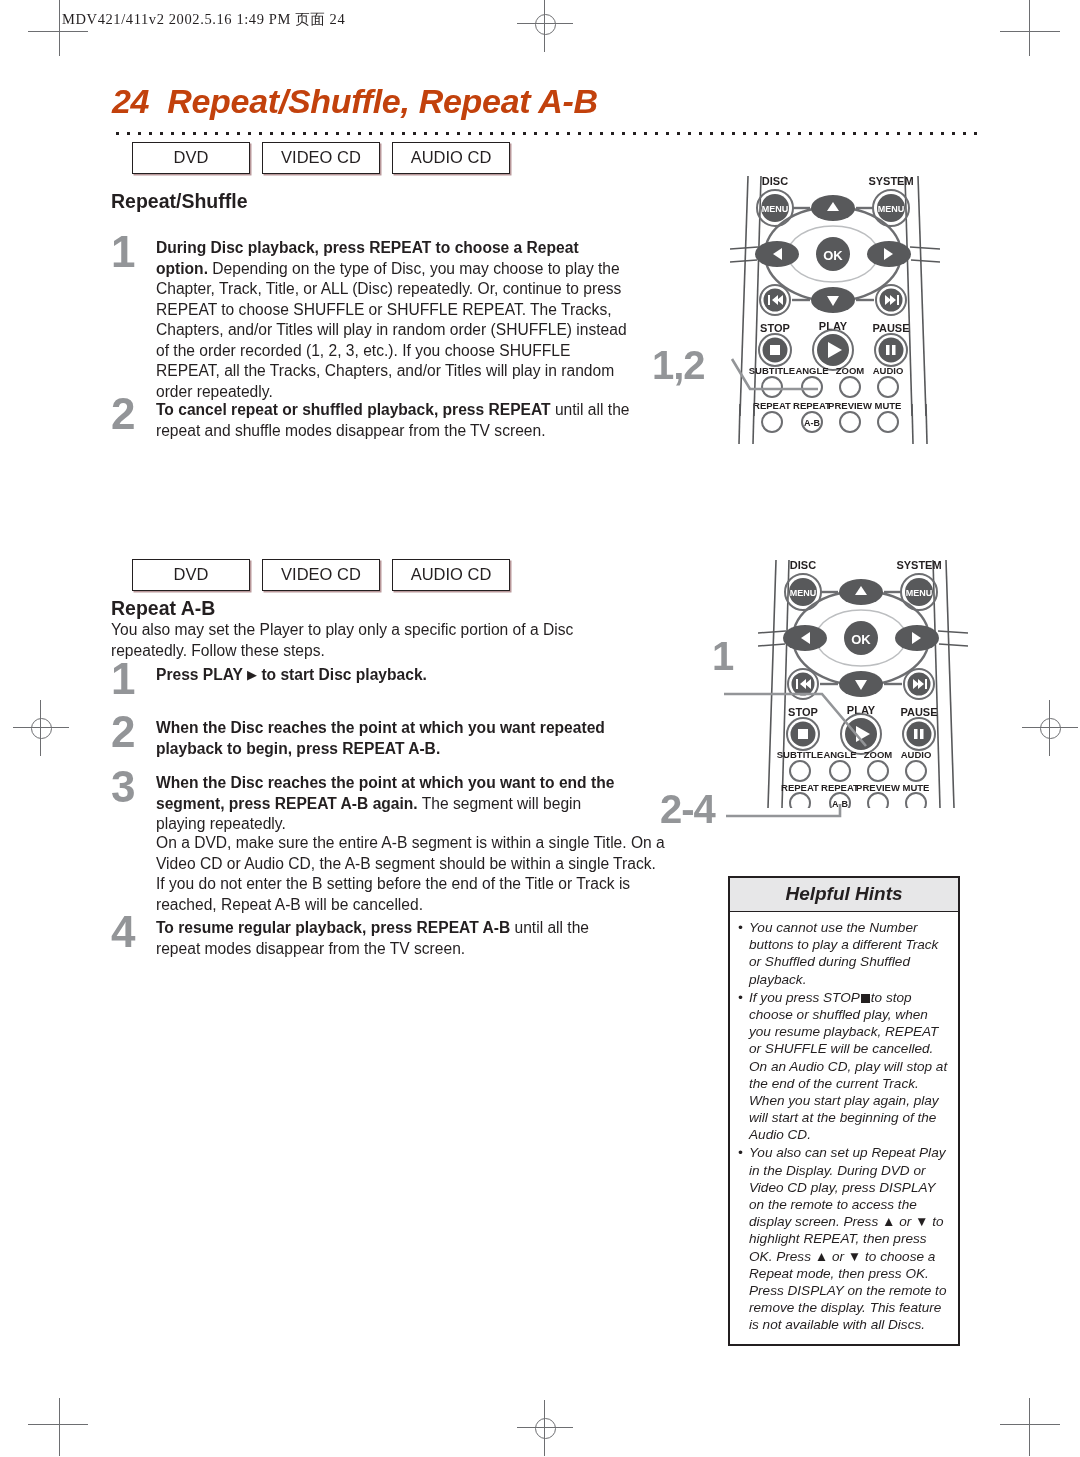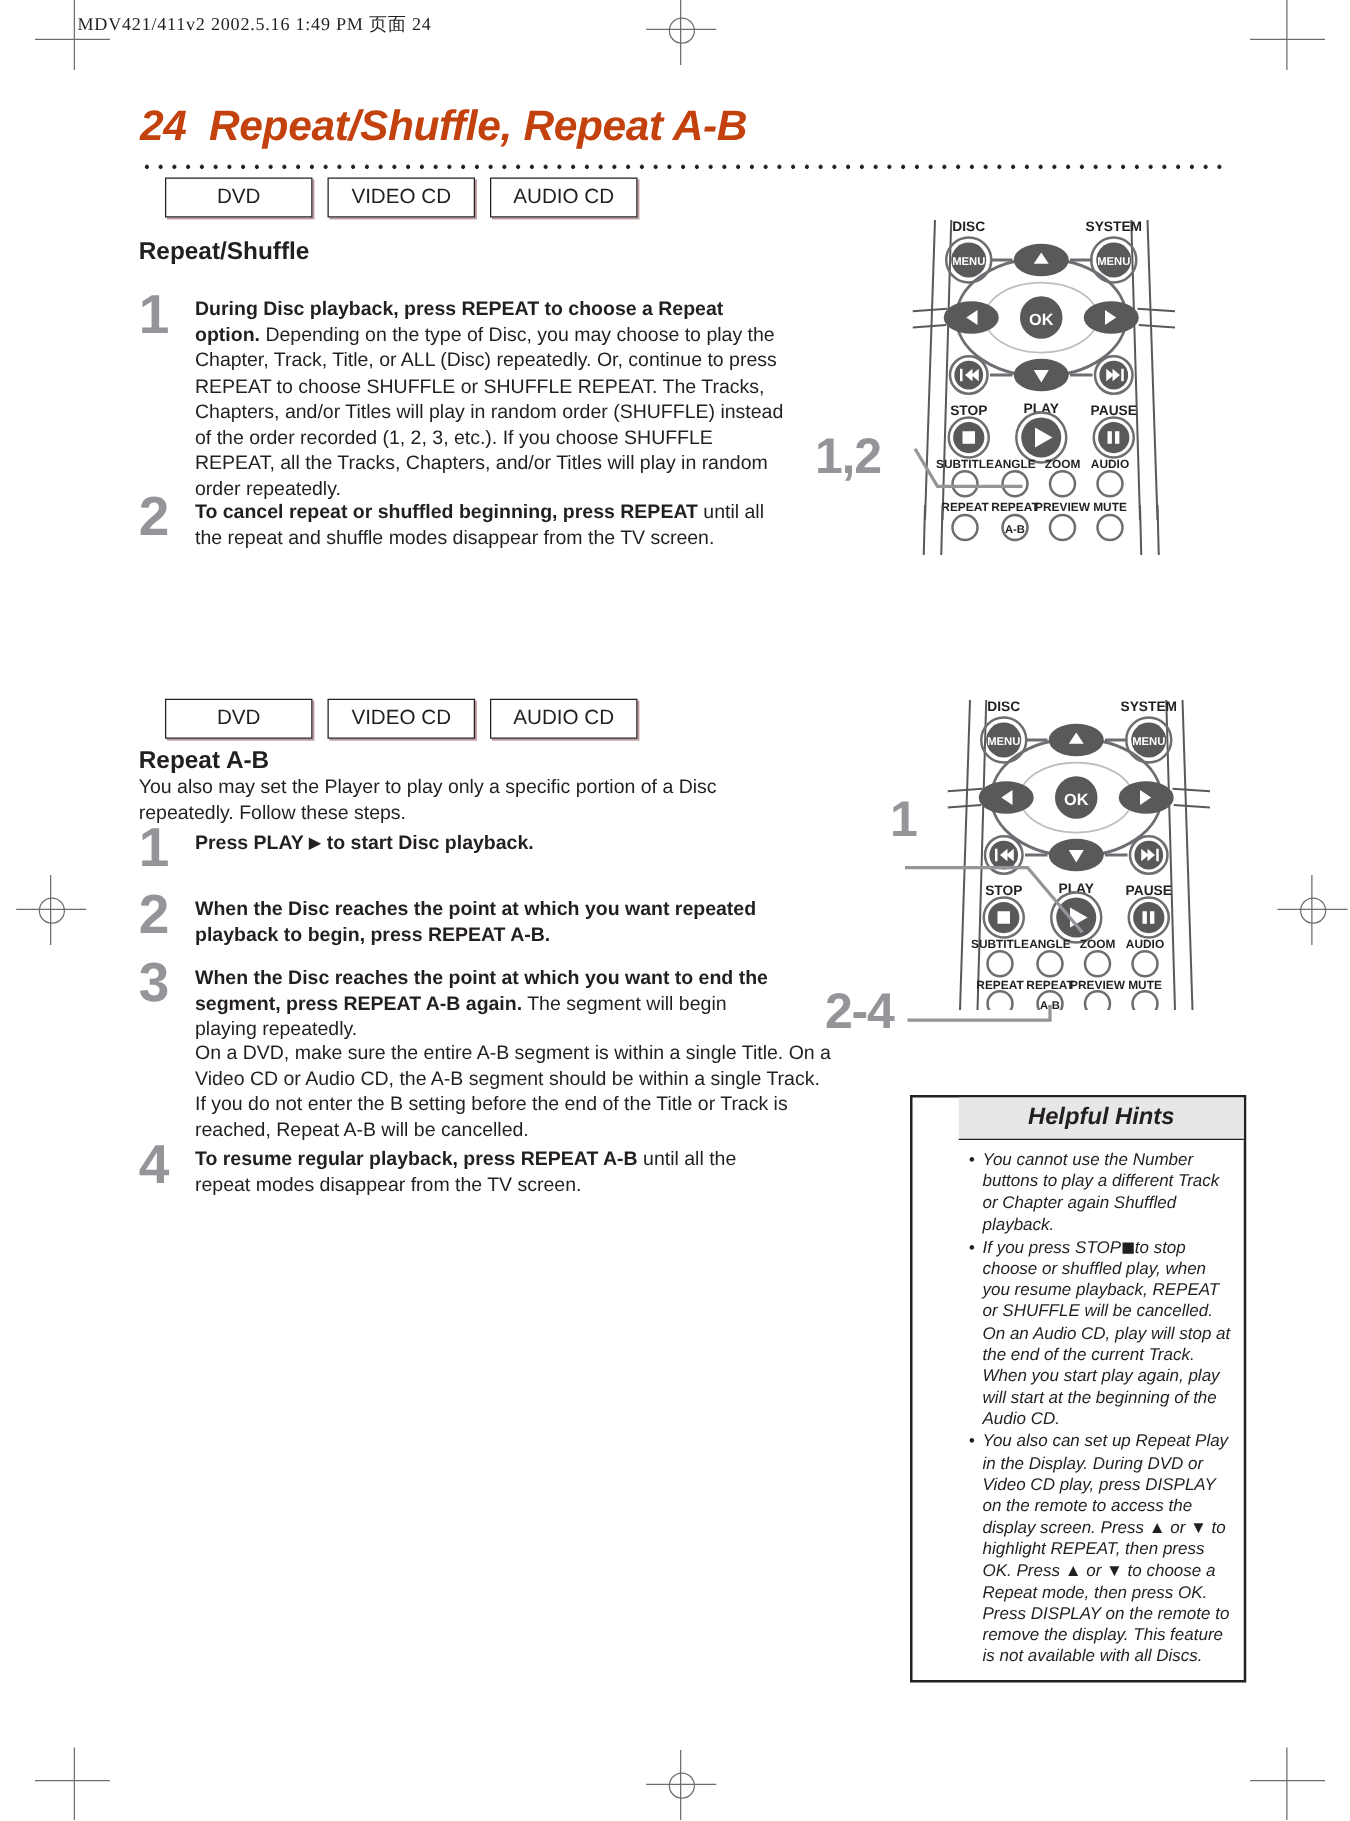--- a/index.html
+++ b/index.html
@@ -65,21 +65,21 @@
     margin-left:45px;font-size:15.6px;line-height:1.315;color:#231f20;
   }
   .steptext b{font-weight:bold;}
   .cont{position:absolute;margin-left:45px;font-size:15.6px;line-height:1.315;width:500px;}
 
   .tri{font-size:13px;line-height:1;vertical-align:1px;}
 
   
   .hints{
     position:absolute;left:728px;top:876px;width:228px;
-    border:2px solid #231f20;background:#fff;padding-left:37px;
+    border:2px solid #231f20;background:#fff;
   }
   .hints-head{
     border-bottom:1.6px solid #231f20;background:#e7e7e8;
     text-align:center;font-size:19px;font-weight:bold;font-style:italic;
     padding:5px 0 6px;color:#231f20;
   }
   .hints-body{padding:7px 8px 9px 8px;}
   .hint{
     display:flex;font-style:italic;font-size:13.6px;line-height:1.265;color:#231f20;
     margin-bottom:1px;
@@ -156,21 +156,21 @@
   <div class="step" style="left:111px;top:238px;">
     <div class="stepnum">1</div>
     <div class="steptext">
       <b>During Disc playback, press REPEAT to choose a Repeat option.</b><span> Depending on the type of Disc, you may choose to play the Chapter, Track, Title, or ALL (Disc) repeatedly. Or, continue to press REPEAT to choose SHUFFLE or SHUFFLE REPEAT. The Tracks, Chapters, and/or Titles will play in random order (SHUFFLE) instead of the order recorded (1, 2, 3, etc.). If you choose SHUFFLE REPEAT, all the Tracks, Chapters, and/or Titles will play in random order repeatedly.</span>
     </div>
   </div>
 
   <div class="step" style="left:111px;top:400px;">
     <div class="stepnum">2</div>
     <div class="steptext">
-      <b>To cancel repeat or shuffled beginning, press REPEAT</b><span> until all the repeat and shuffle modes disappear from the TV screen.</span>
+      <b>To cancel repeat or shuffled playback, press REPEAT</b><span> until all the repeat and shuffle modes disappear from the TV screen.</span>
     </div>
   </div>
 
   <div class="badges" style="left:104px;top:559px;">
     <div class="badge dvd">DVD</div>
     <div class="badge vcd">VIDEO CD</div>
     <div class="badge acd">AUDIO CD</div>
   </div>
 
   <div class="secheading" style="left:111px;top:597px;">Repeat A-B</div>
@@ -206,21 +206,21 @@
     <div class="steptext">
       <b>To resume regular playback, press REPEAT A-B</b><span> until all the repeat modes disappear from the TV screen.</span>
     </div>
   </div>
 
   <div class="hints">
     <div class="hints-head">Helpful Hints</div>
     <div class="hints-body">
       <div class="hint">
         <span class="bullet">•</span>
-        <span class="htxt">You cannot use the Number buttons to play a different Track or Chapter again Shuffled playback.</span>
+        <span class="htxt">You cannot use the Number buttons to play a different Track or Shuffled during Shuffled playback.</span>
       </div>
       <div class="hint">
         <span class="bullet">•</span>
         <span class="htxt"><span>If you press STOP</span><span class="sqstop"></span><span>to stop choose or shuffled play, when you resume playback, REPEAT or SHUFFLE will be cancelled. On an Audio CD, play will stop at the end of the current Track. When you start play again, play will start at the beginning of the Audio CD.</span></span>
       </div>
       <div class="hint">
         <span class="bullet">•</span>
         <span class="htxt">You also can set up Repeat Play in the Display. During DVD or Video CD play, press DISPLAY on the remote to access the display screen. Press ▲ or ▼  to highlight REPEAT, then press OK. Press ▲ or ▼ to choose a Repeat mode, then press OK. Press DISPLAY on the remote to remove the display. This feature is not available with all Discs.</span>
       </div>
     </div>

